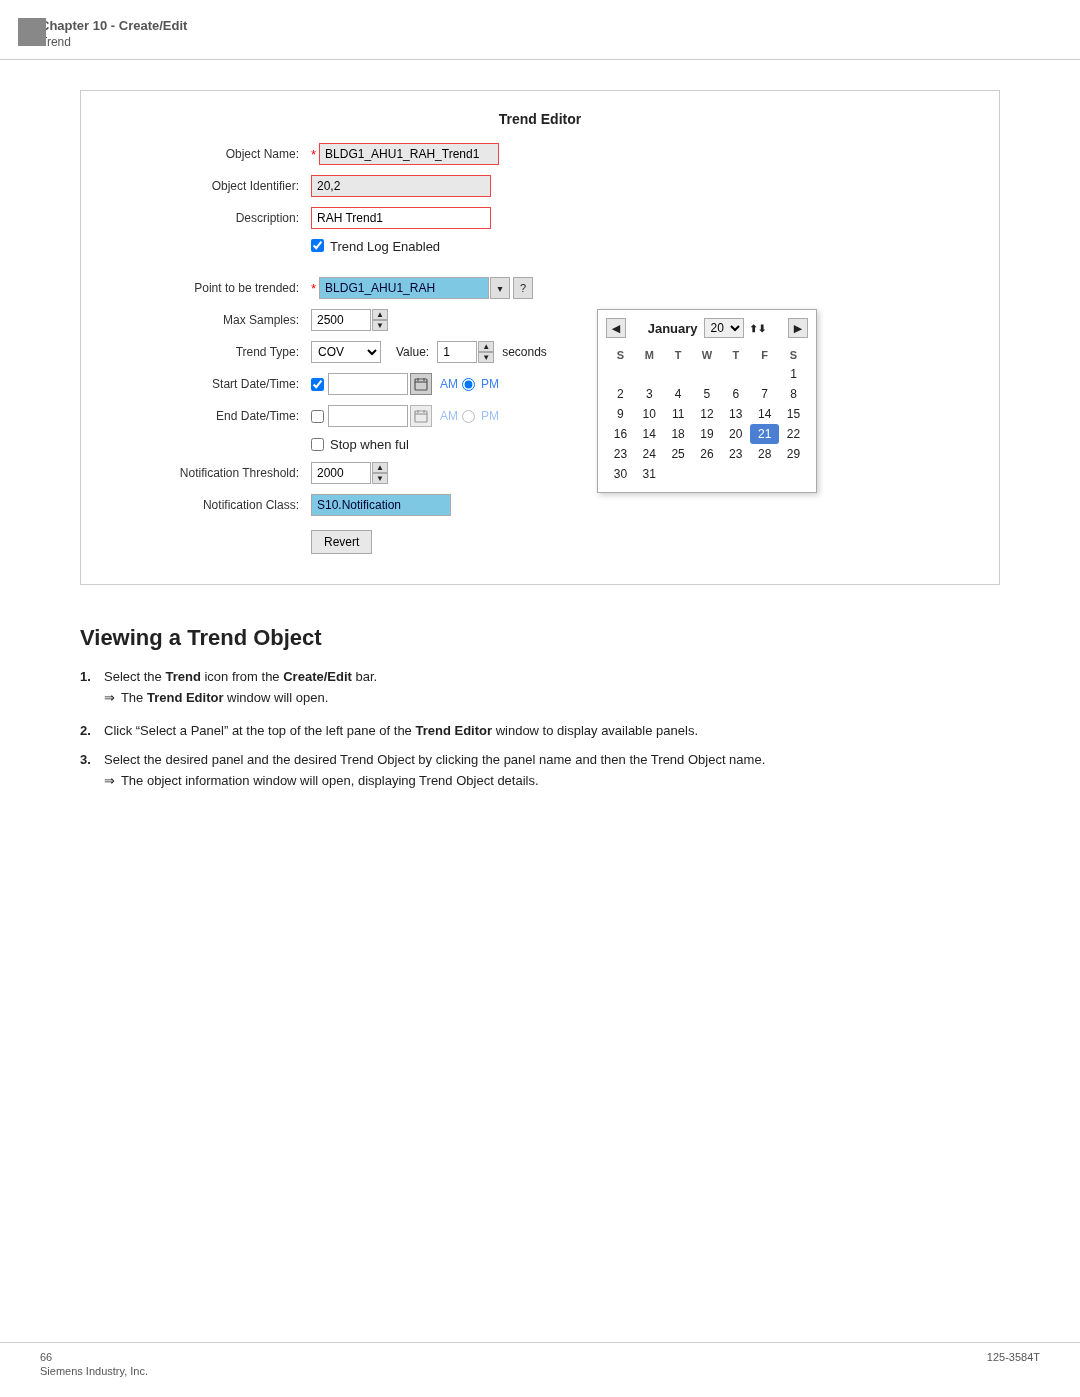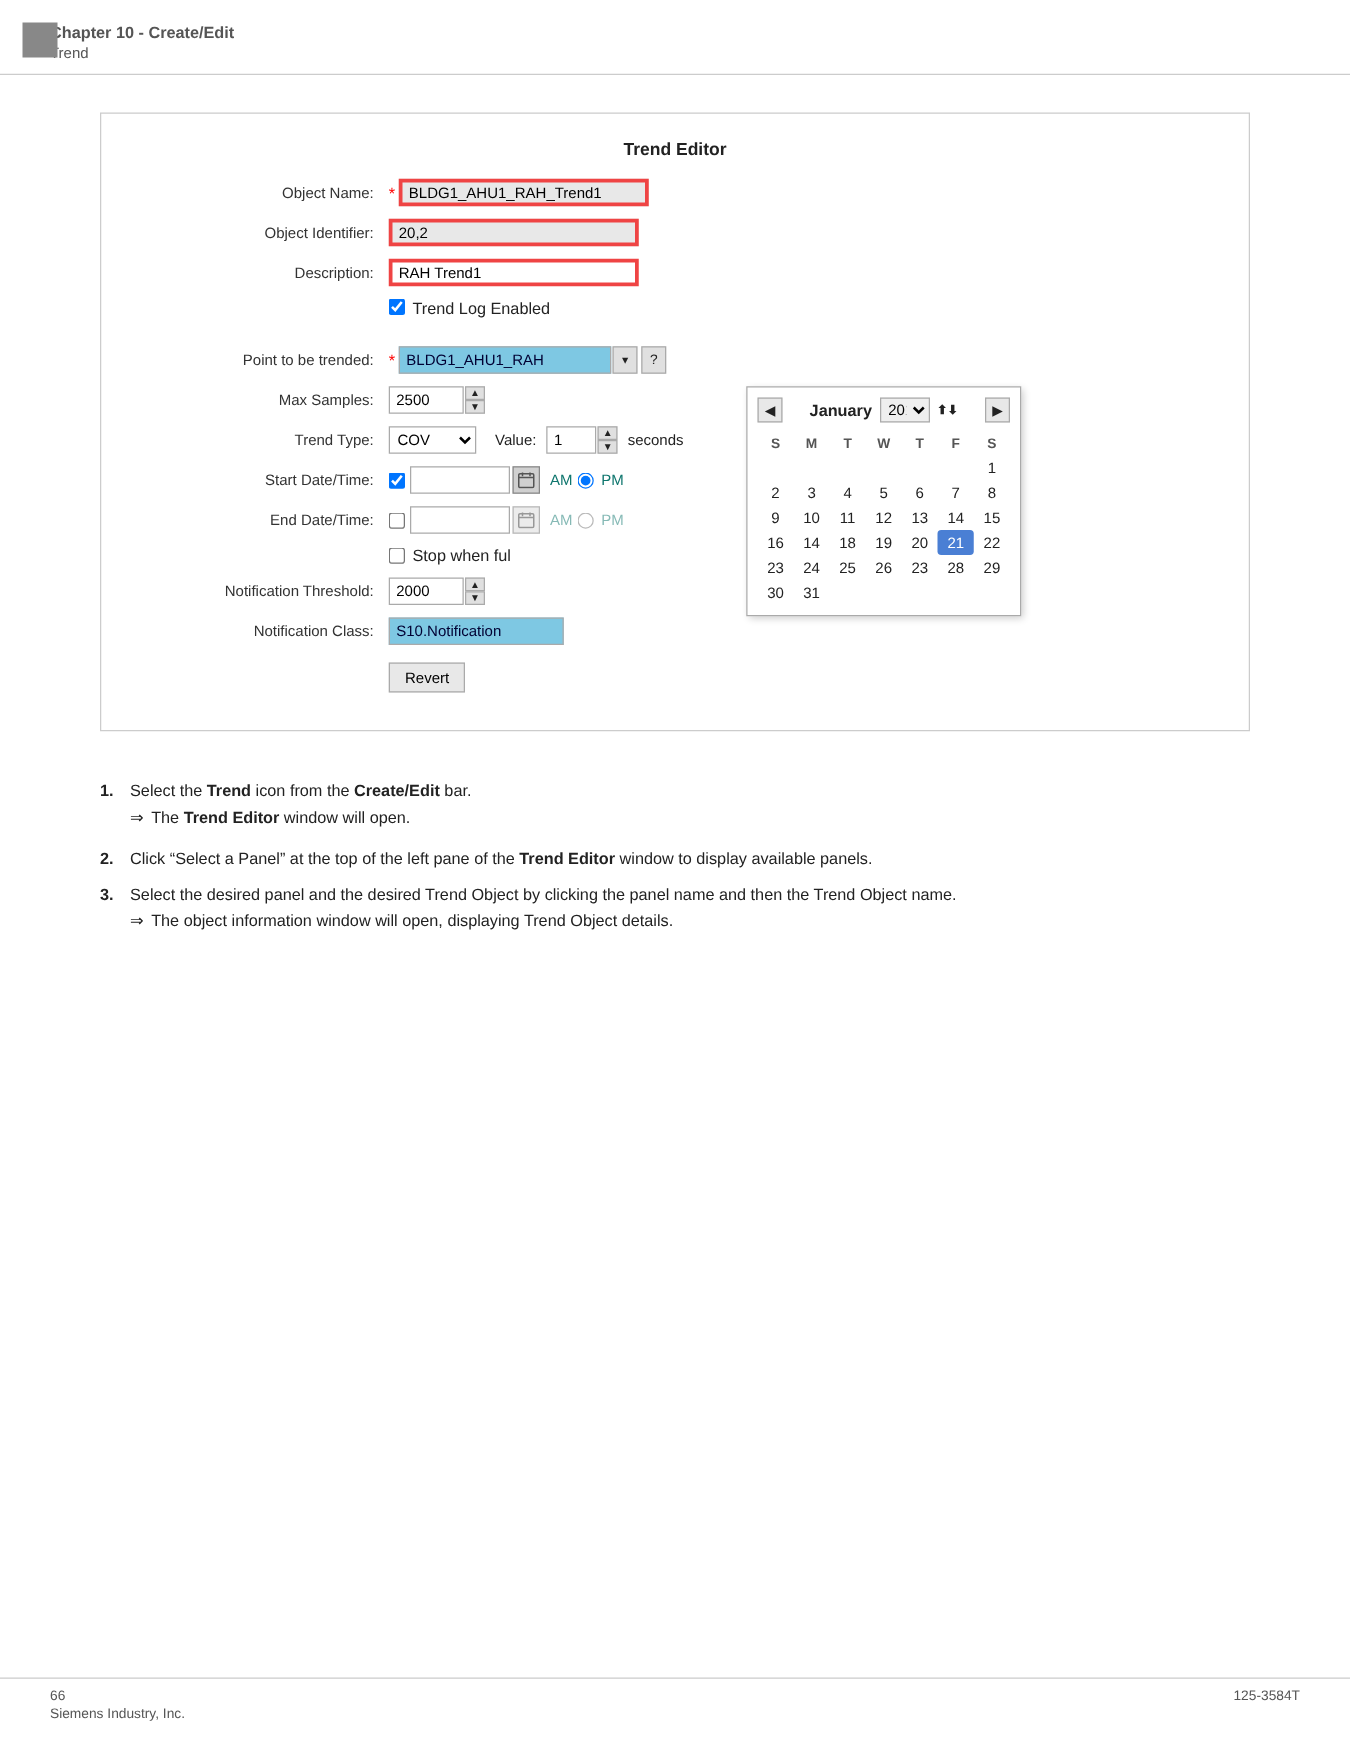--- a/index.html
+++ b/index.html
@@ -77,24 +77,24 @@
     }
 
     .required-star {
       color: red;
       margin-right: 3px;
     }
 
     .form-input {
       font-size: 12px;
       padding: 2px 5px;
-      border: 3px solid #ef4444;
+      border: 1px solid #ef4444;
       background: #e8e8e8;
       height: 22px;
-      width: 200px;
+      width: 180px;
     }
 
     .form-input.white-bg {
       background: #fff;
     }
 
     .spinbox {
       display: flex;
       align-items: center;
     }
@@ -229,21 +229,21 @@
 
     .am-pm-group {
       display: flex;
       align-items: center;
       margin-left: 8px;
     }
 
     .am-pm-label {
       font-size: 12px;
       margin-right: 4px;
-      color: #0f766e;
+      color: #3b82f6;
     }
 
     .radio-option {
       display: flex;
       align-items: center;
       font-size: 12px;
       margin-right: 4px;
       color: #777;
     }
 
@@ -650,20 +650,21 @@
               <td></td>
               <td></td>
             </tr>
           </tbody>
       </table>
     </div>
 
   </div>
 
   <div class="viewing-section">
+    <h2 class="section-heading">Viewing a Trend Object</h2>
 
     <ol class="instruction-list">
 
       <li>
         <span class="list-number">1.</span>
         <div class="list-content">
           <span>Select the <b>Trend</b> icon from the <b>Create/Edit</b> bar.</span>
           <ul class="sub-list">
             <li>
               <span class="arrow-symbol">⇒</span>

